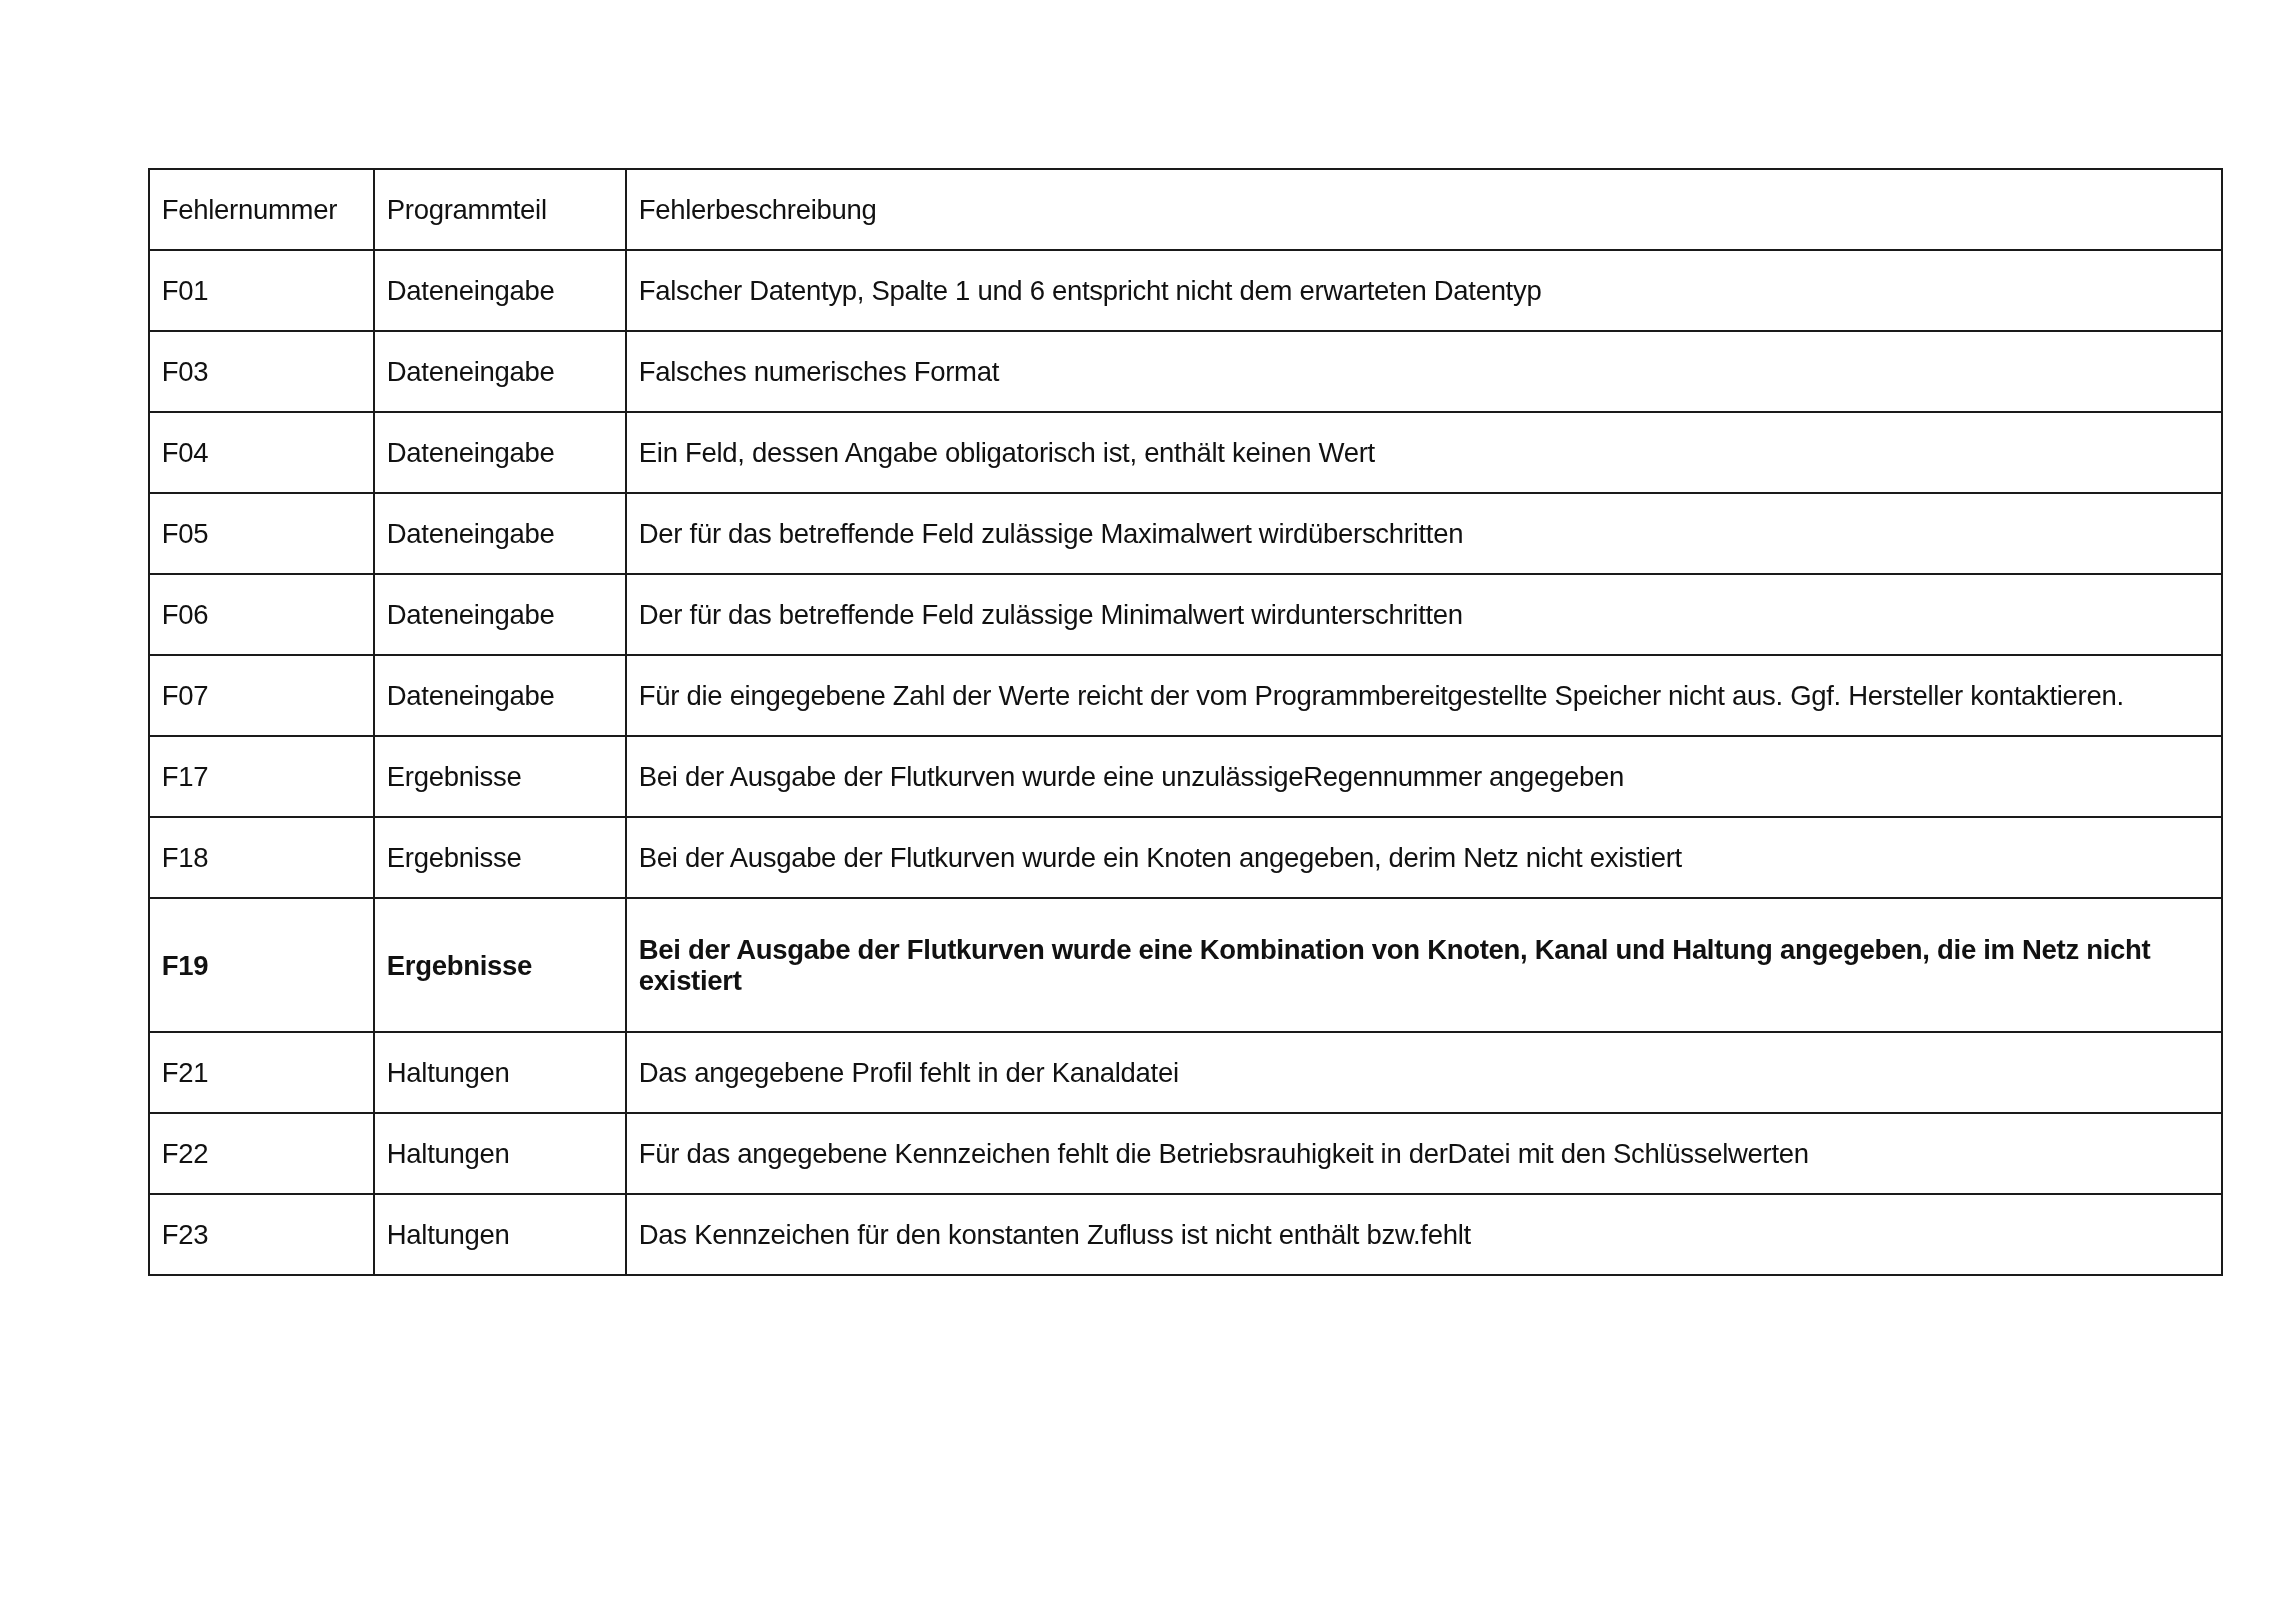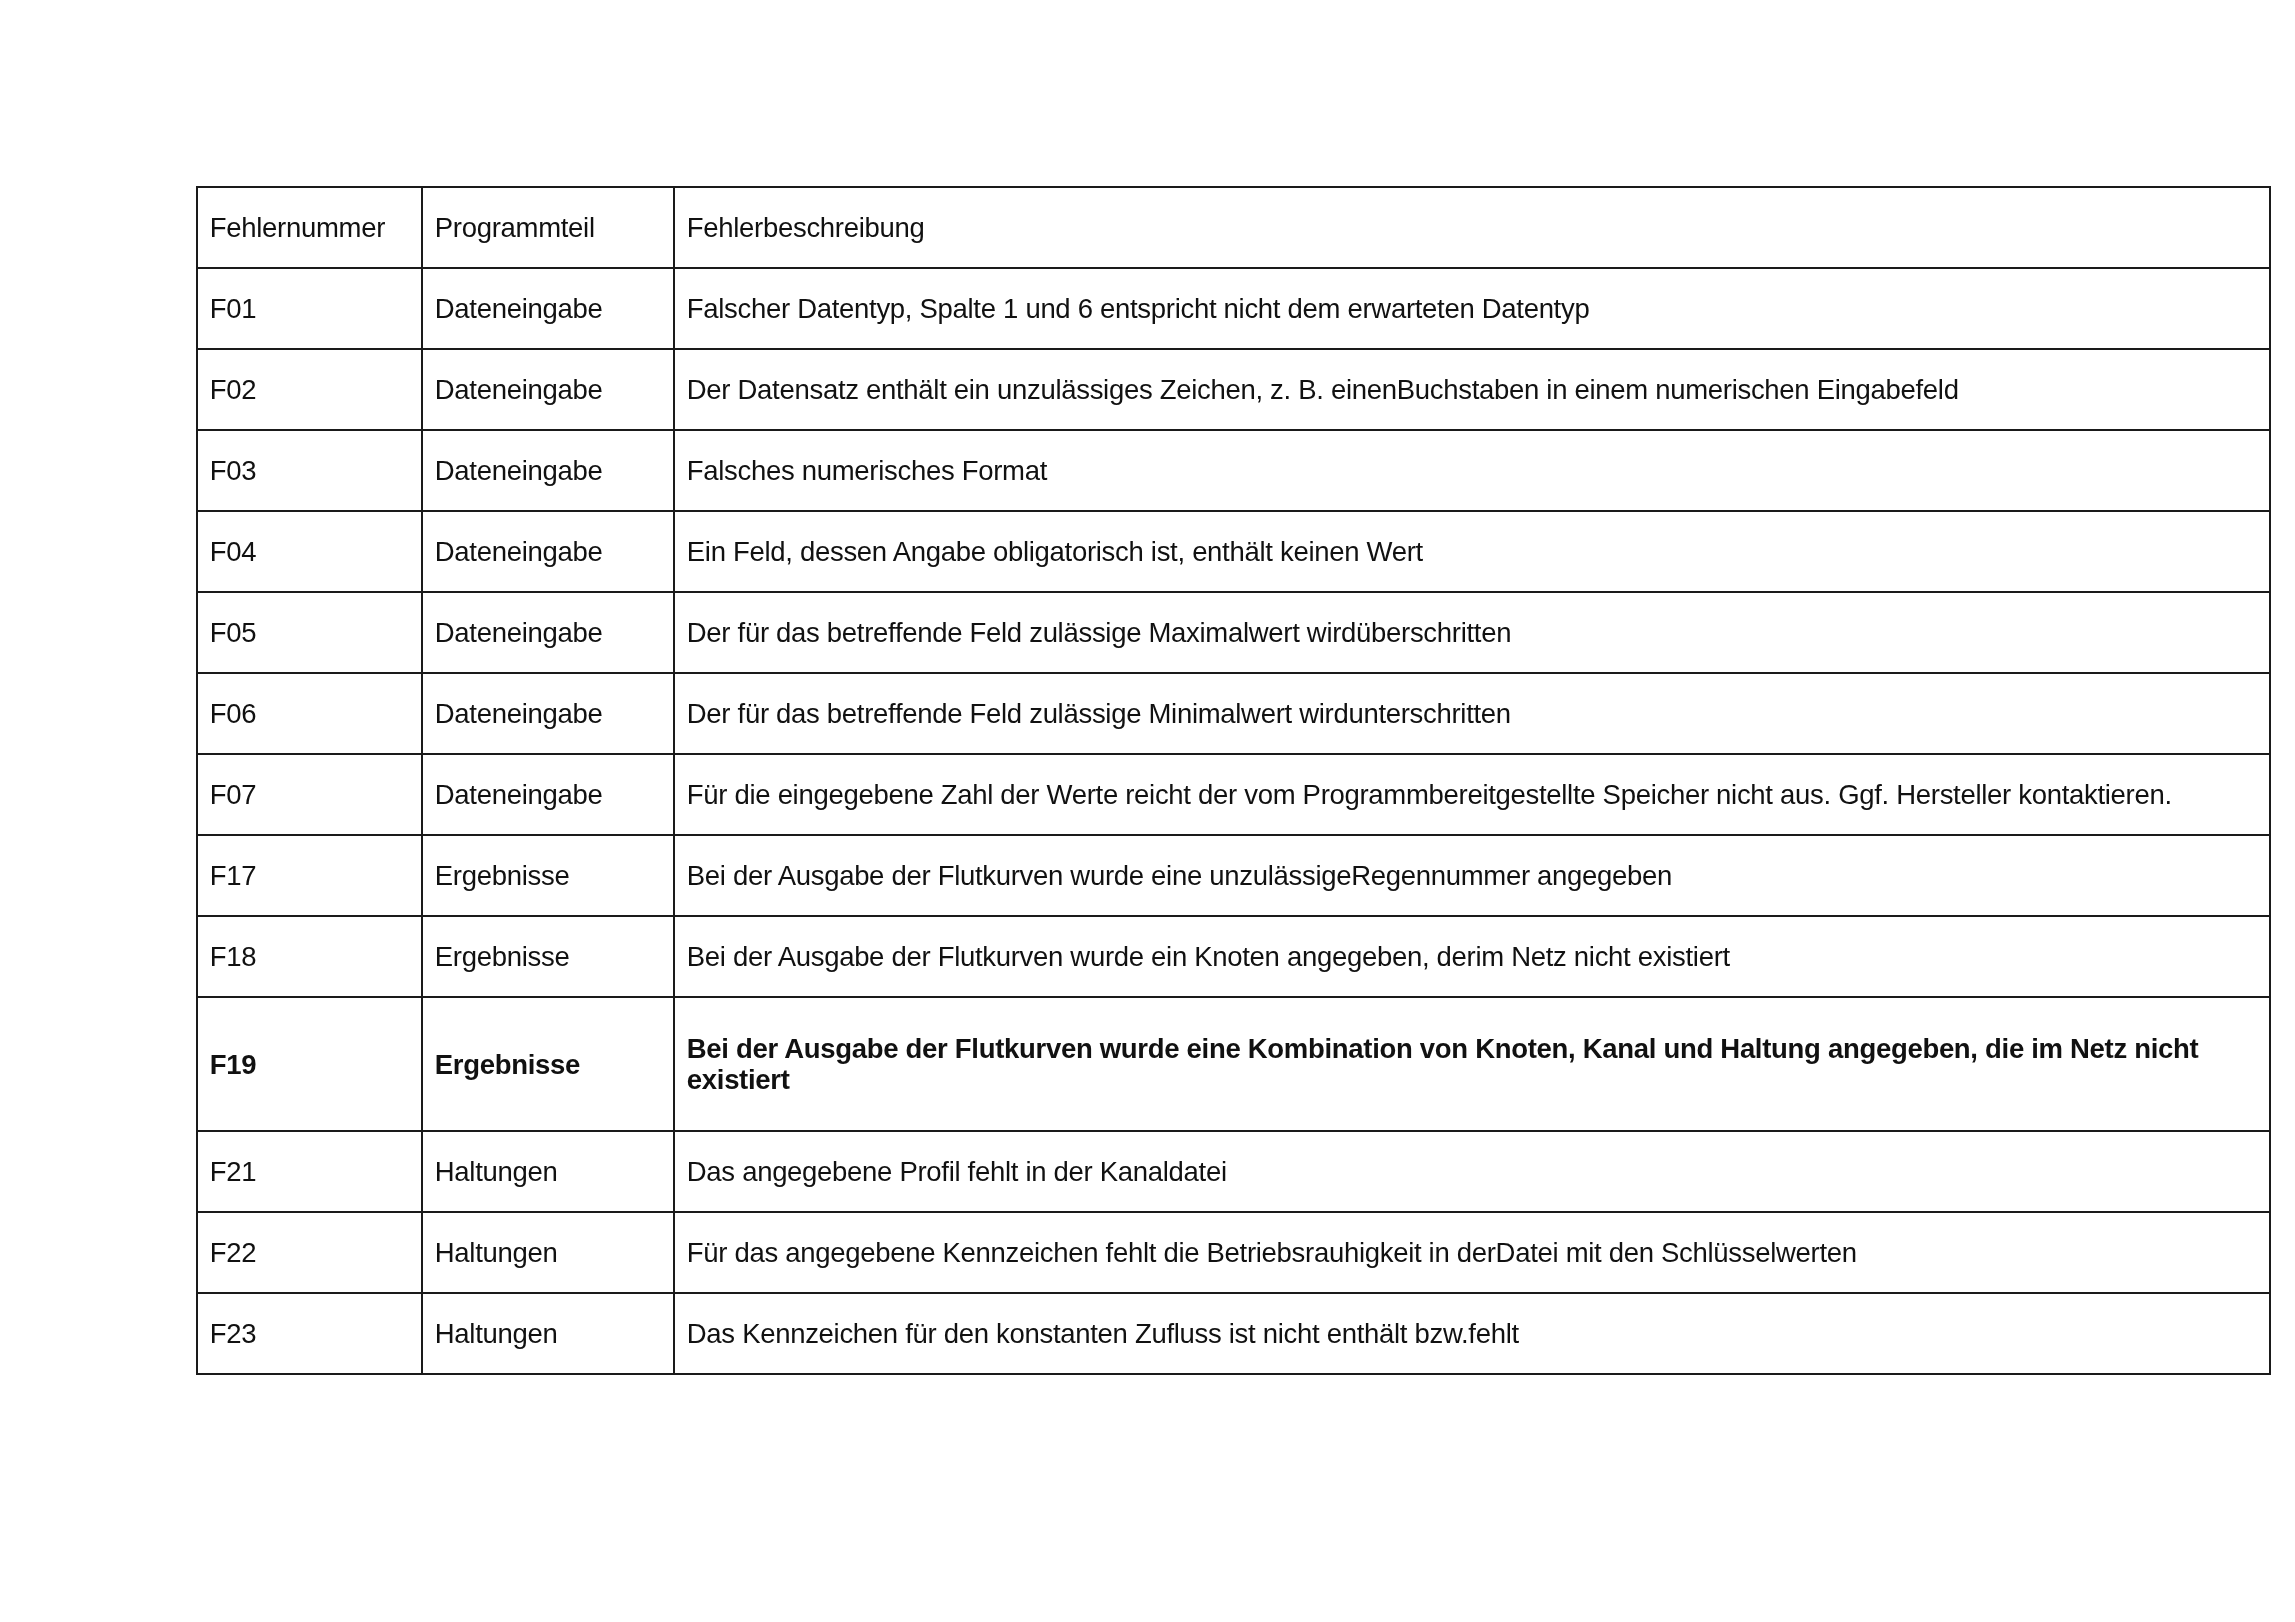--- a/index.html
+++ b/index.html
@@ -1,19 +1,19 @@
 <!DOCTYPE html>
 <html style="font-size:10.5px"><head>
 <meta charset="utf-8">
 <style>
   html, body { margin:0; padding:0; background:#ffffff; }
   body { width:2295px; height:1623px; position:relative; overflow:hidden;
          font-family:"Liberation Sans", sans-serif; color:#111; }
-  #err-table { position:absolute; left:148px; top:186px; width:2074px;
-               border-collapse:collapse; table-layout:fixed;margin-left:48px; }
+  #err-table { position:absolute; left:148px; top:168px; width:2074px;
+               border-collapse:collapse; table-layout:fixed; }
   #err-table td { border:2px solid #1a1a1a; padding:0 11.8px; font-size:27.5px;
                   line-height:31px; vertical-align:middle; letter-spacing:-0.3px; }
   col.c1 { width:225px; } col.c2 { width:252px; } col.c3 { width:1596px; }
   .r-sm td { height:79px; }
   .r-lg td { height:132px;font-weight:bold; }
   .r-f06 td { vertical-align:bottom; padding-bottom:11.8px; }
   .r-f06 td.desc { vertical-align:middle; padding-bottom:0; }
 </style>
 </head>
 <body>
@@ -27,25 +27,20 @@
   <tbody>
     <tr class="r-sm">
       <td>Fehlernummer</td>
       <td>Programmteil</td>
       <td>Fehlerbeschreibung</td>
     </tr>
     <tr class="r-sm">
       <td>F01</td>
       <td>Dateneingabe</td>
       <td class="desc">Falscher Datentyp, Spalte 1 und 6 entspricht nicht dem erwarteten Datentyp</td>
-    </tr>
-    <tr class="r-sm">
-      <td>F02</td>
-      <td>Dateneingabe</td>
-      <td class="desc">Der Datensatz enthält ein unzulässiges Zeichen, z. B. einenBuchstaben in einem numerischen Eingabefeld</td>
     </tr>
     <tr class="r-sm">
       <td>F03</td>
       <td>Dateneingabe</td>
       <td class="desc">Falsches numerisches Format</td>
     </tr>
     <tr class="r-sm">
       <td>F04</td>
       <td>Dateneingabe</td>
       <td class="desc">Ein Feld, dessen Angabe obligatorisch ist, enthält keinen Wert</td>

